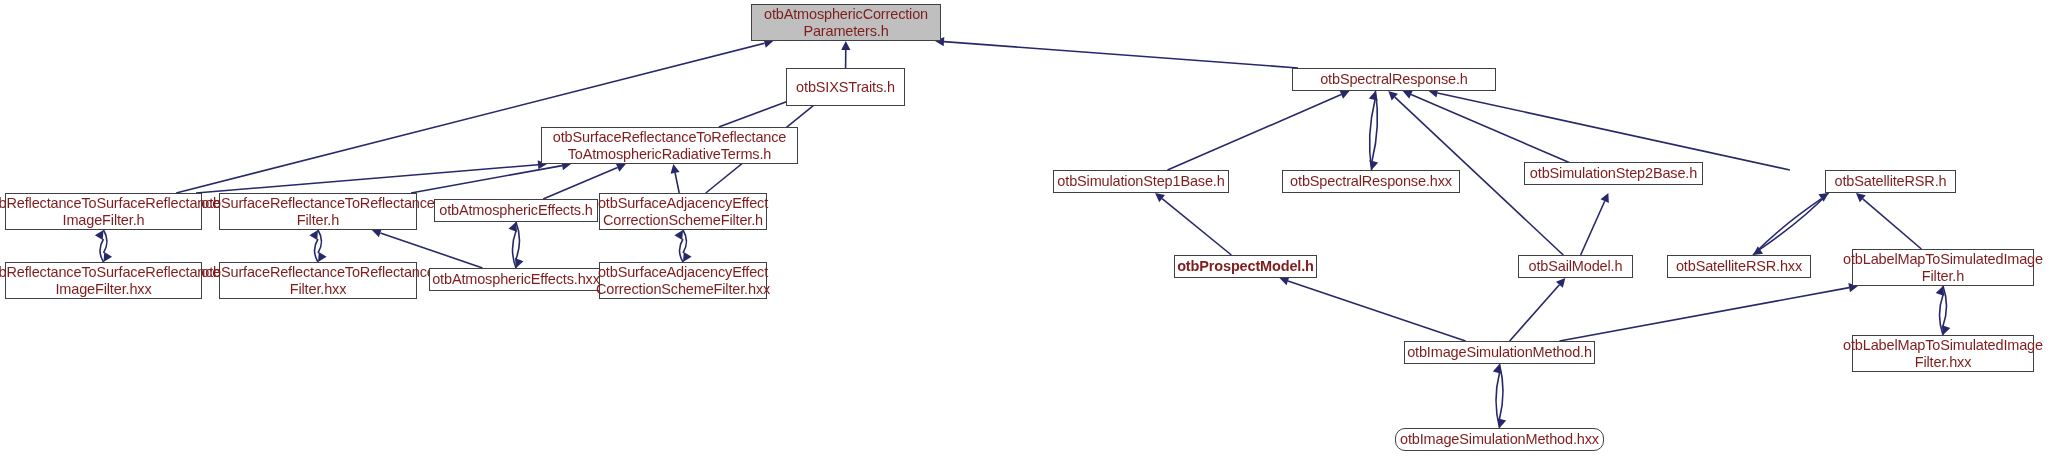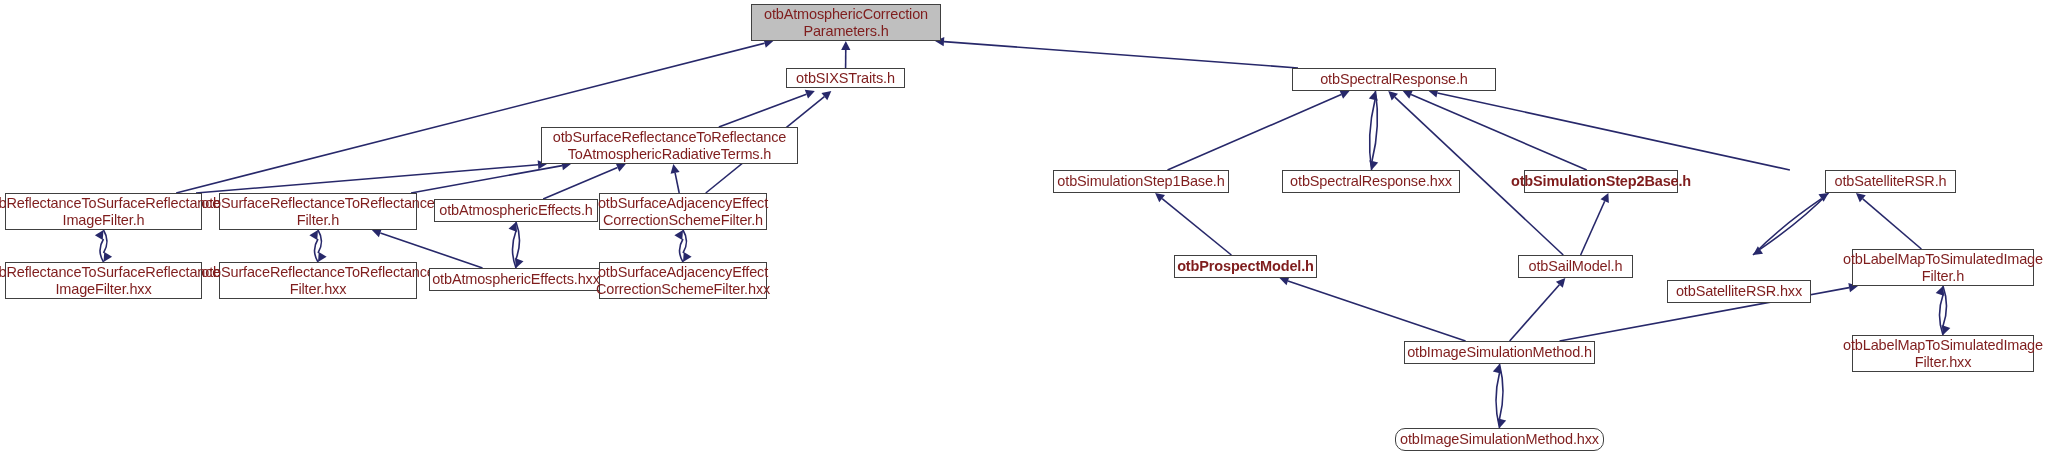--- a/index.html
+++ b/index.html
@@ -108,38 +108,38 @@
       <path d="M 1943 286 Q 1950 306 1943 326" class="edge-path"></path>
       <polygon points="1943,335 1941.6314053832693,324.98566283895656 1950.3149022618368,328.02488674645514" class="edge-head"></polygon>
       <path d="M 1499.5 428 Q 1492.5 400.5 1499.5 373" class="edge-path"></path>
       <polygon points="1499.5,364 1501.7377334743312,373.8565992562272 1492.82203947424,371.58714987438583" class="edge-head"></polygon>
       <path d="M 1499.5 364 Q 1506.5 391.5 1499.5 419" class="edge-path"></path>
       <polygon points="1499.5,428 1497.2622665256688,418.1434007437728 1506.17796052576,420.41285012561417" class="edge-head"></polygon>
     </svg>
   <div id="node-layer">
       <div class="node root" style="left: 751px; top: 4px; width: 190px; height: 37px;">otbAtmosphericCorrection
 Parameters.h</div>
-      <div class="node" style="left: 786px; top: 68px; width: 119px; height: 20px;">otbSIXSTraits.h</div>
+      <div class="node" style="left: 786px; top: 68px; width: 119px; height: 38px;">otbSIXSTraits.h</div>
       <div class="node" style="left: 1292px; top: 68px; width: 204px; height: 23px;">otbSpectralResponse.h</div>
       <div class="node" style="left: 541px; top: 127px; width: 257px; height: 37px;">otbSurfaceReflectanceToReflectance
 ToAtmosphericRadiativeTerms.h</div>
       <div class="node" style="left: 1053px; top: 170px; width: 176px; height: 23px;">otbSimulationStep1Base.h</div>
       <div class="node" style="left: 1282px; top: 170px; width: 178px; height: 23px;">otbSpectralResponse.hxx</div>
-      <div class="node" style="left: 1524px; top: 170px; width: 154px; height: 23px; font-weight: bold;">otbSimulationStep2Base.h</div>
+      <div class="node" style="left: 1524px; top: 162px; width: 179px; height: 23px;">otbSimulationStep2Base.h</div>
       <div class="node" style="left: 1777px; top: 170px; width: 131px; height: 23px; margin-left: 48px;">otbSatelliteRSR.h</div>
       <div class="node" style="left: 5px; top: 193px; width: 197px; height: 37px;">otbReflectanceToSurfaceReflectance
 ImageFilter.h</div>
       <div class="node" style="left: 219px; top: 193px; width: 198px; height: 37px;">otbSurfaceReflectanceToReflectance
 Filter.h</div>
       <div class="node" style="left: 434px; top: 199px; width: 164px; height: 23px;">otbAtmosphericEffects.h</div>
       <div class="node" style="left: 599px; top: 193px; width: 168px; height: 37px;">otbSurfaceAdjacencyEffect
 CorrectionSchemeFilter.h</div>
       <div class="node" style="left: 1174px; top: 255px; width: 143px; height: 23px; font-weight: bold;">otbProspectModel.h</div>
       <div class="node" style="left: 1518px; top: 255px; width: 115px; height: 23px;">otbSailModel.h</div>
-      <div class="node" style="left: 1667px; top: 255px; width: 144px; height: 23px; margin-top: 25px;">otbSatelliteRSR.hxx</div>
+      <div class="node" style="left: 1667px; top: 255px; width: 144px; height: 23px;">otbSatelliteRSR.hxx</div>
       <div class="node" style="left: 1852px; top: 249px; width: 182px; height: 37px;">otbLabelMapToSimulatedImage
 Filter.h</div>
       <div class="node" style="left: 5px; top: 262px; width: 197px; height: 37px;">otbReflectanceToSurfaceReflectance
 ImageFilter.hxx</div>
       <div class="node" style="left: 219px; top: 262px; width: 198px; height: 37px;">otbSurfaceReflectanceToReflectance
 Filter.hxx</div>
       <div class="node" style="left: 429px; top: 268px; width: 174px; height: 23px;">otbAtmosphericEffects.hxx</div>
       <div class="node" style="left: 599px; top: 262px; width: 168px; height: 37px;">otbSurfaceAdjacencyEffect
 CorrectionSchemeFilter.hxx</div>
       <div class="node" style="left: 1404px; top: 341px; width: 191px; height: 23px;">otbImageSimulationMethod.h</div>

